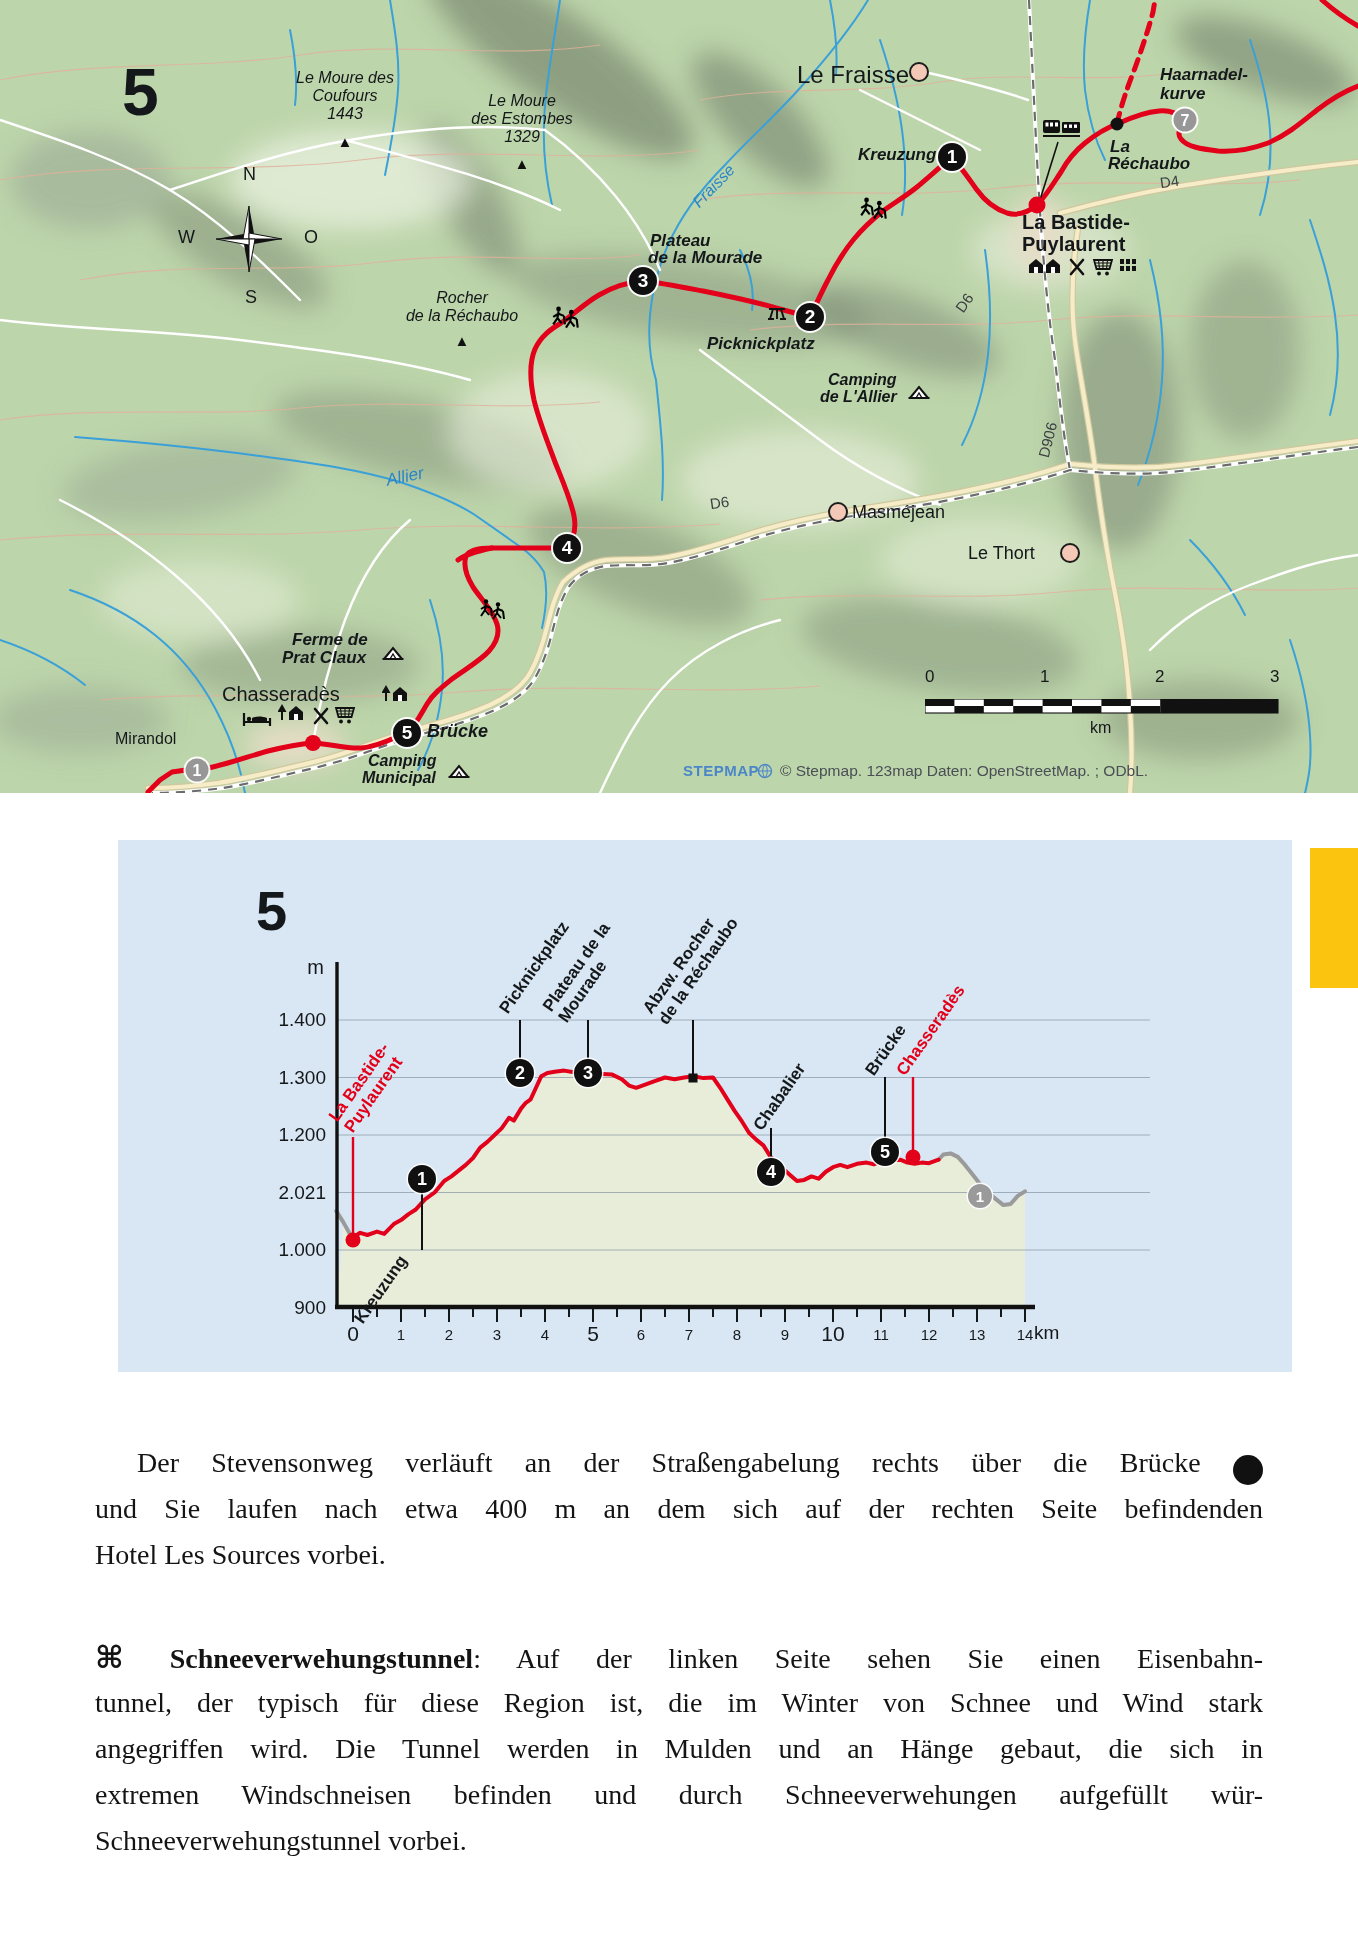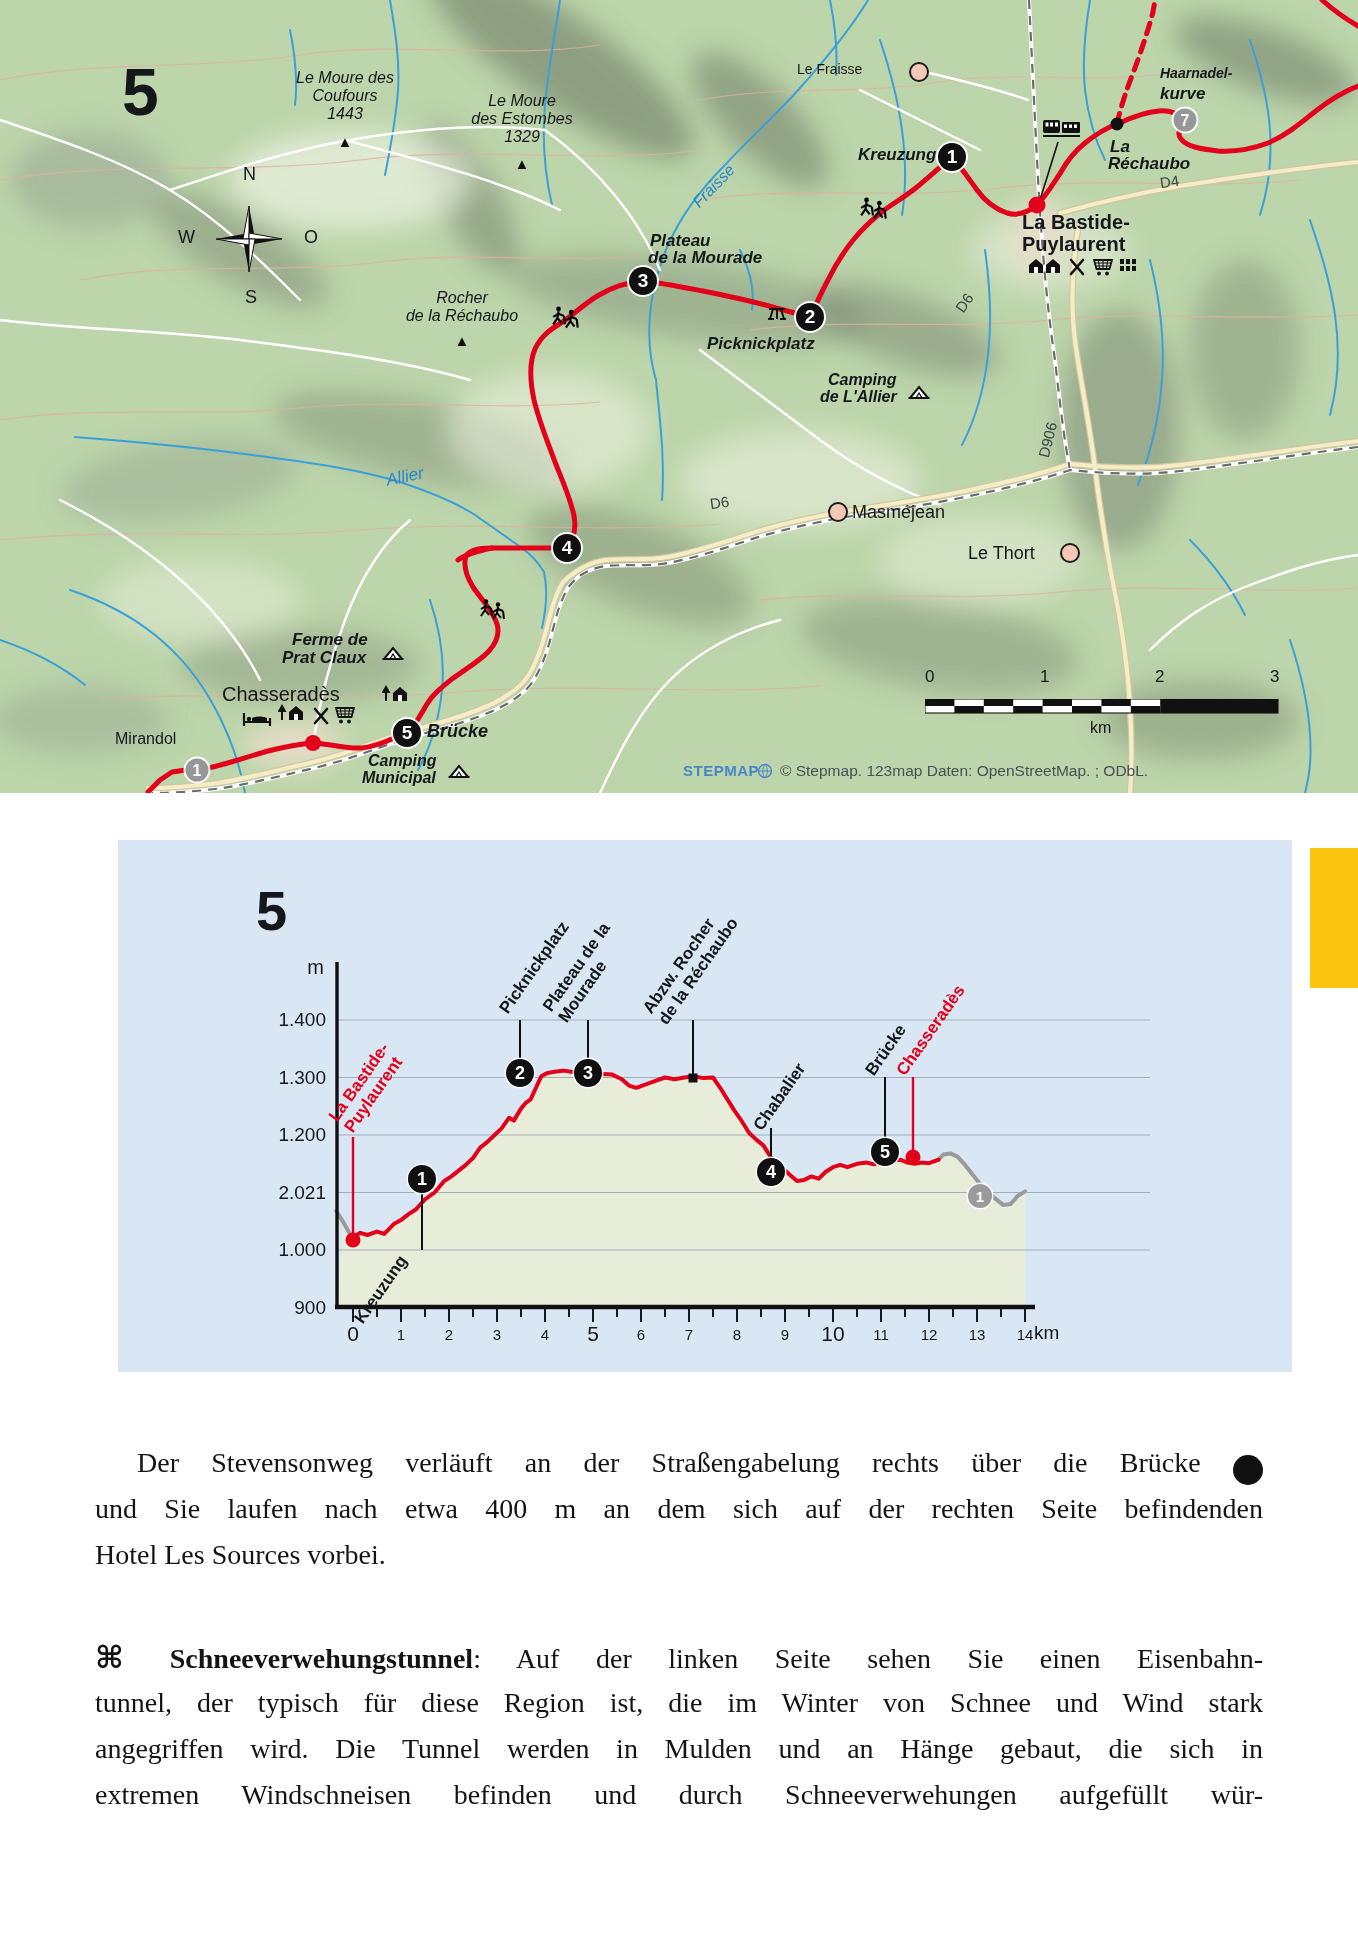--- a/index.html
+++ b/index.html
@@ -195,25 +195,25 @@
     <span class="peak" style="left:345px;top:141px;">▲</span>
     <span class="ml it" style="left:522px;top:93px;font-size:16px;transform:translateX(-50%);">Le Moure</span>
     <span class="ml it" style="left:522px;top:111px;font-size:16px;transform:translateX(-50%);">des Estombes</span>
     <span class="ml it" style="left:522px;top:129px;font-size:16px;transform:translateX(-50%);">1329</span>
     <span class="peak" style="left:522px;top:163px;">▲</span>
     <span class="ml it" style="left:462px;top:290px;font-size:16px;transform:translateX(-50%);">Rocher</span>
     <span class="ml it" style="left:462px;top:308px;font-size:16px;transform:translateX(-50%);">de la Réchaubo</span>
     <span class="peak" style="left:462px;top:340px;">▲</span>
 
     
-    <span class="ml" style="left:797px;top:62px;font-size:14px;">Le Fraisse</span>
+    <span class="ml" style="left:797px;top:62px;font-size:24px;">Le Fraisse</span>
     <span class="odot" style="left:919px;top:72px;"></span>
     <span class="ml it b" style="left:858px;top:146px;font-size:17px;">Kreuzung</span>
     <span class="wp big" style="left:952px;top:157px;">1</span>
-    <span class="ml it b" style="left:1160px;top:66px;font-size:14px;text-align:right;">Haarnadel-</span>
+    <span class="ml it b" style="left:1160px;top:66px;font-size:17px;text-align:right;">Haarnadel-</span>
     <span class="ml it b" style="left:1160px;top:85px;font-size:17px;">kurve</span>
     <span class="wp gray" style="left:1185px;top:120px;">7</span>
     <span class="ml it b" style="left:1110px;top:138px;font-size:17px;">La</span>
     <span class="ml it b" style="left:1108px;top:155px;font-size:17px;">Réchaubo</span>
     <span class="ml roadlab" style="left:1160px;top:174px;font-size:15px;transform:rotate(-8deg);">D4</span>
 
     
     <div class="icon" style="left:1042px;top:116px;">
       <svg width="40" height="24" viewBox="0 0 40 24">
         <rect x="1" y="4" width="17" height="13" rx="2" fill="#111"></rect>
@@ -570,15 +570,16 @@
     </div>
     <div class="tline"><span>und Sie laufen nach etwa 400 m an dem sich auf der rechten Seite befindenden</span></div>
     <div class="tline last"><span>Hotel Les Sources vorbei.</span></div>
     <div class="pgap"></div>
     <div class="tline">
       <span class="poi">⌘</span><span class="kw">Schneeverwehungstunnel</span><span>: Auf der linken Seite sehen Sie einen Eisenbahn-</span>
     </div>
     <div class="tline"><span>tunnel, der typisch für diese Region ist, die im Winter von Schnee und Wind stark</span></div>
     <div class="tline"><span>angegriffen wird. Die Tunnel werden in Mulden und an Hänge gebaut, die sich in</span></div>
     <div class="tline"><span>extremen Windschneisen befinden und durch Schneeverwehungen aufgefüllt wür-</span></div>
+    <div class="tline last"><span>Schneeverwehungstunnel vorbei.</span></div>
   </div>
 
 </div>
 
 </body></html>

